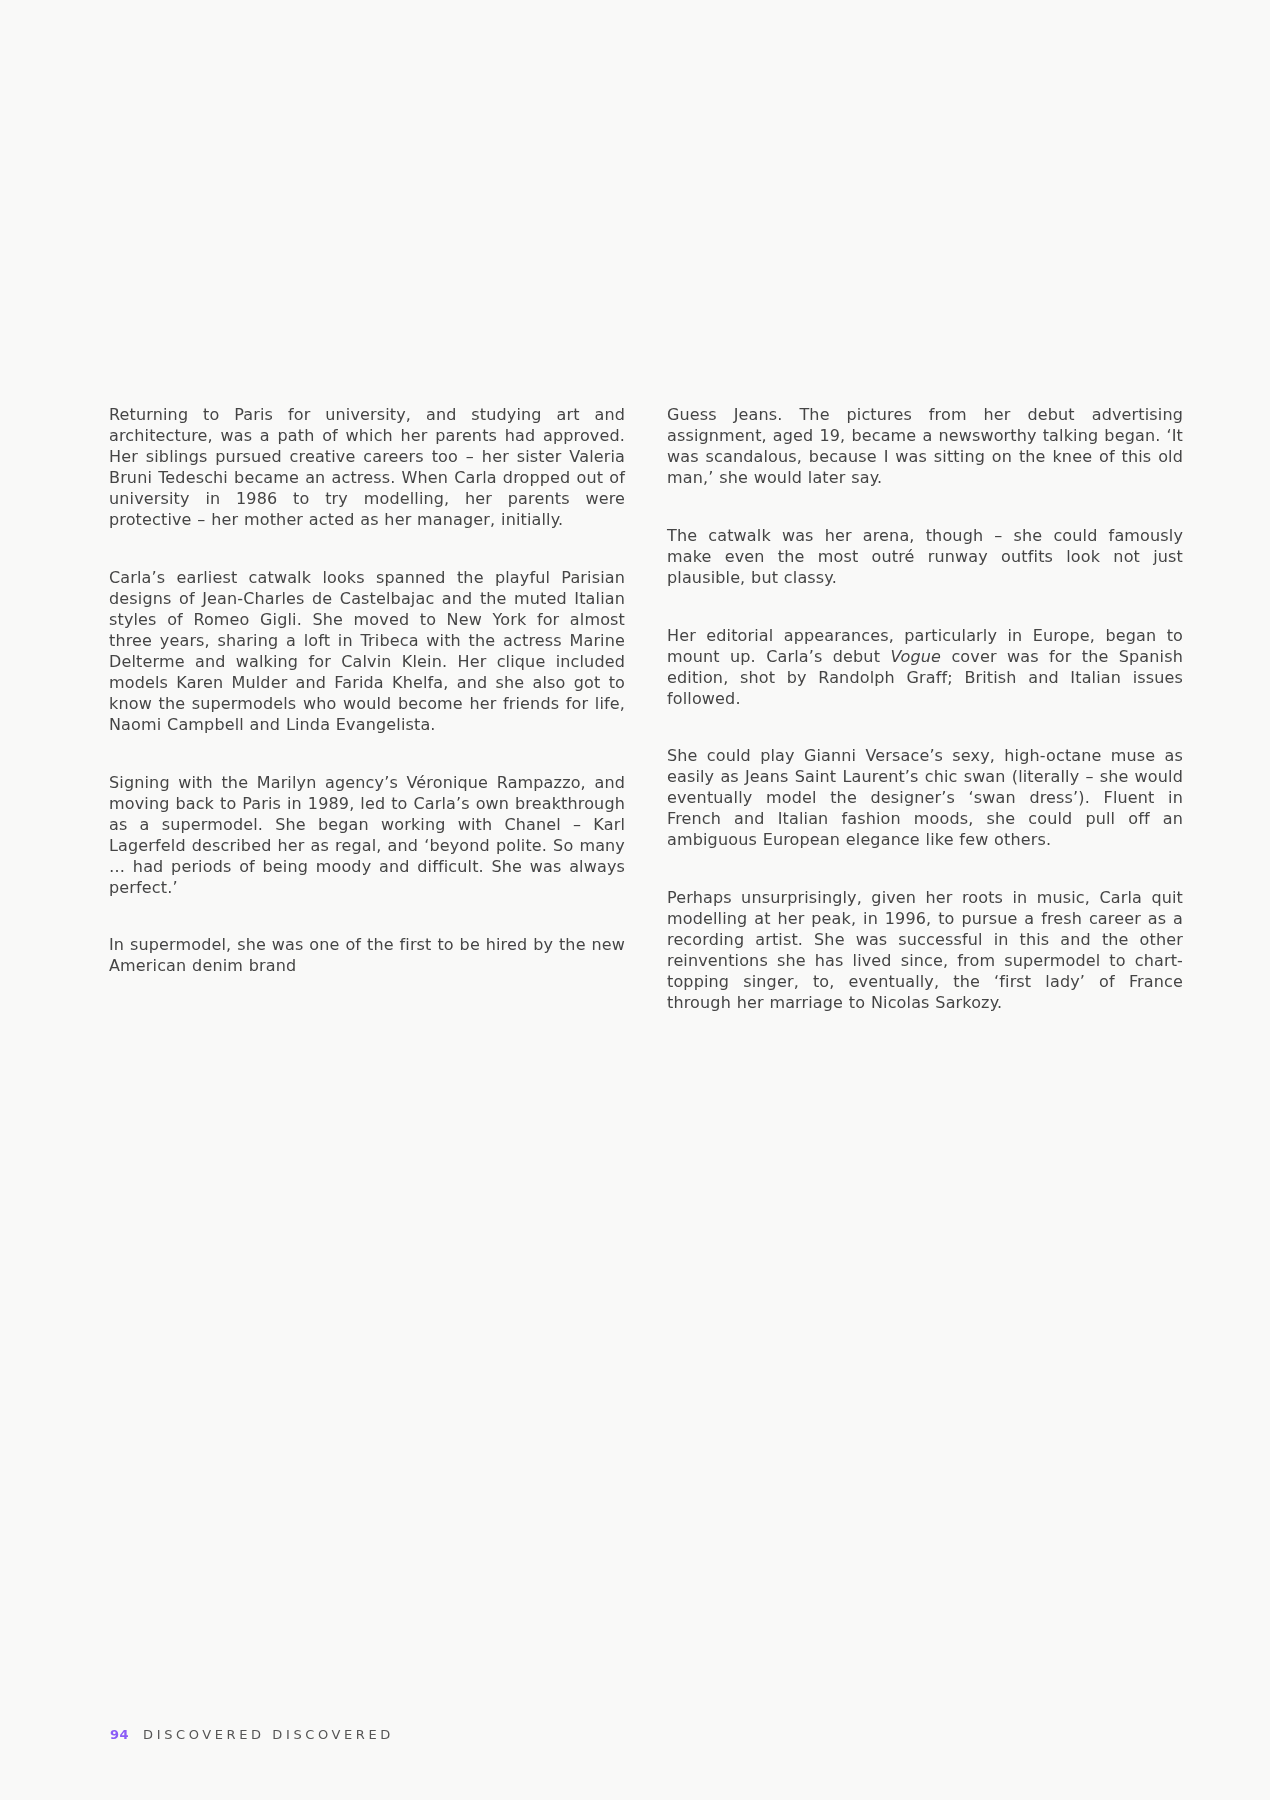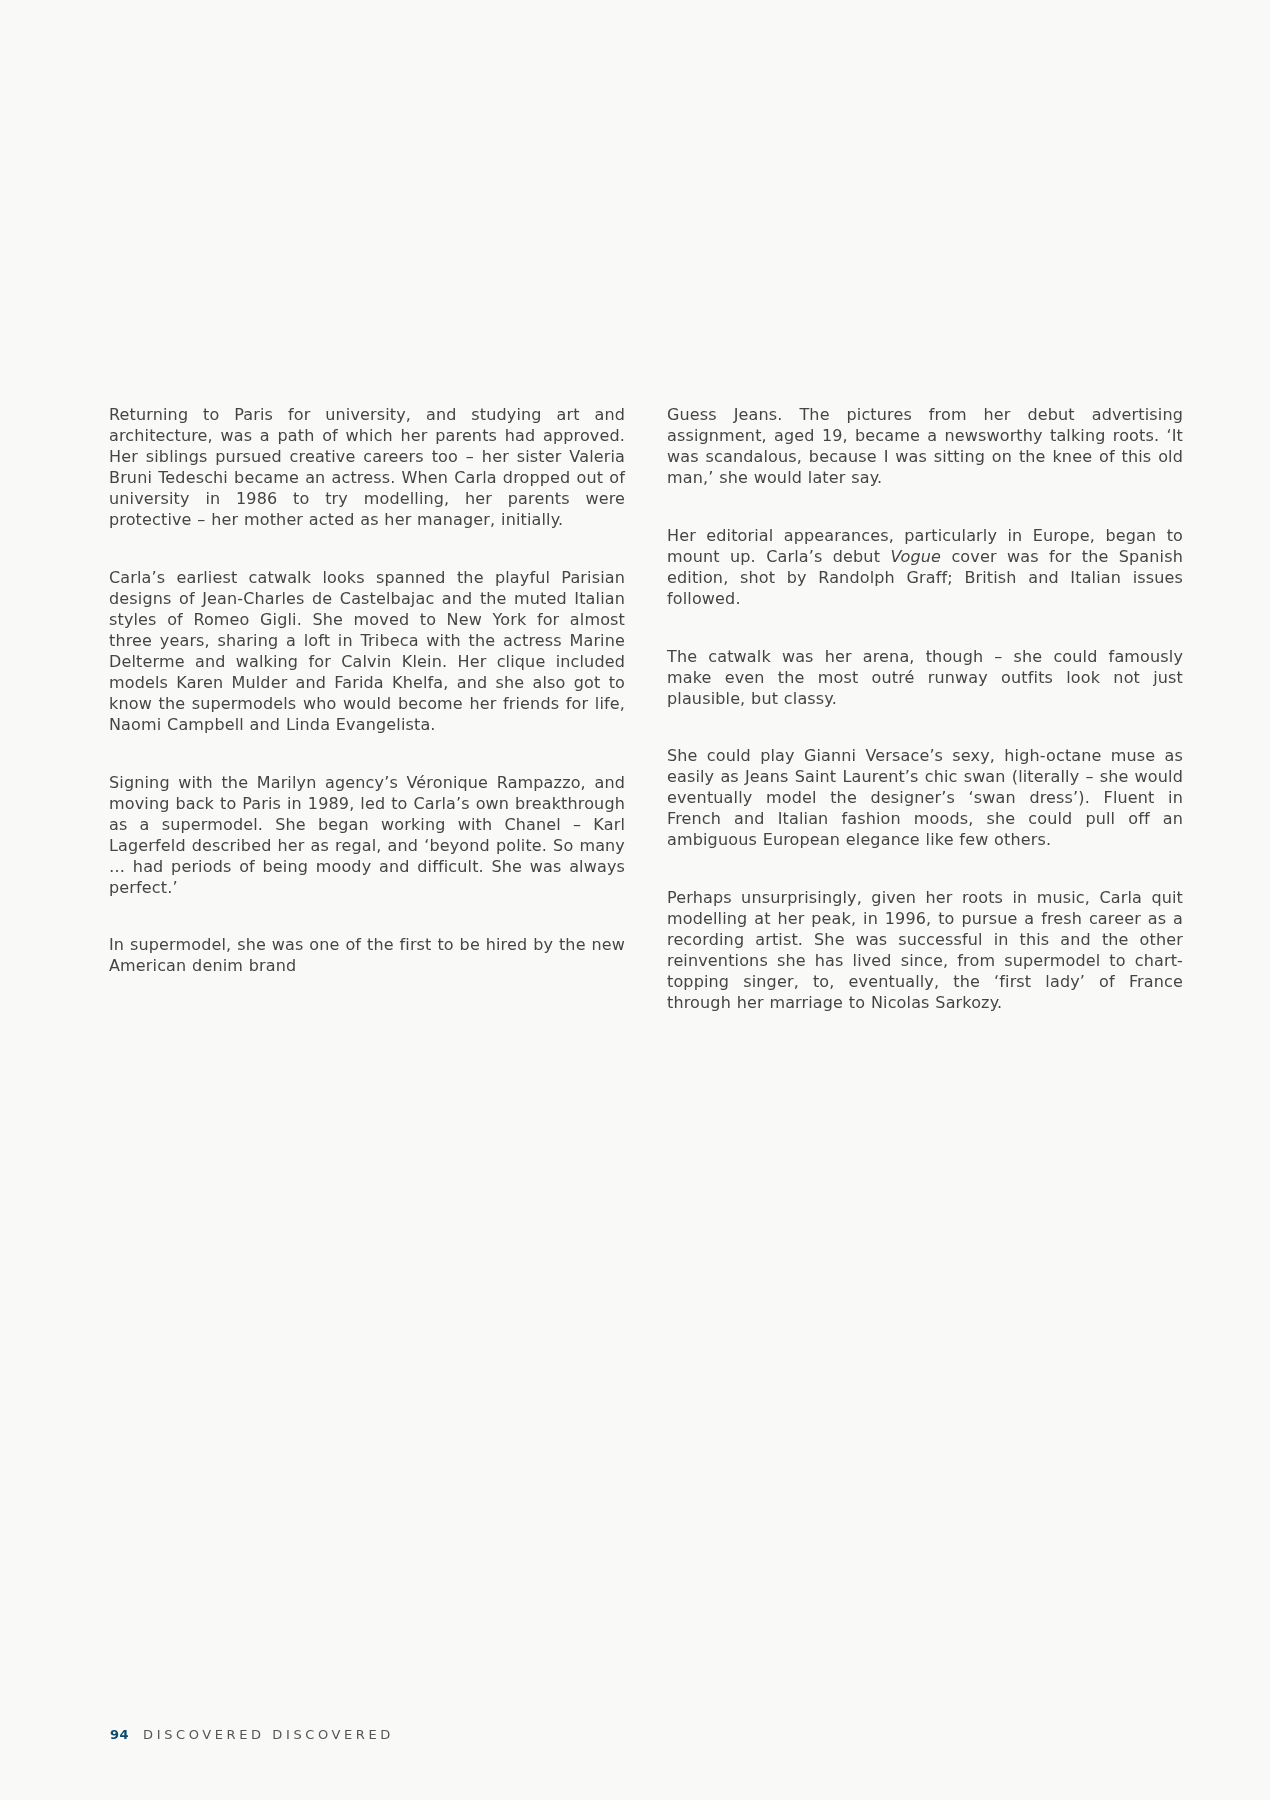--- a/index.html
+++ b/index.html
@@ -31,38 +31,38 @@
     position: absolute;
     left: 110px;
     top: 1727px;
     font-size: 13px;
     color: #555;
     letter-spacing: 3.6px;
     white-space: nowrap;
   }
   .footer .page-num {
     font-weight: bold;
-    color: #0c4a6e;
+    color: #8b5cf6;
     letter-spacing: 0.5px;
     margin-right: 14px;
   }
 </style>
 </head>
 <body>
 
 <div class="col left">
   <p>Returning to Paris for university, and studying art and architecture, was a path of which her parents had approved. Her siblings pursued creative careers too – her sister Valeria Bruni Tedeschi became an actress. When Carla dropped out of university in 1986 to try modelling, her parents were protective – her mother acted as her manager, initially.</p>
   <p>Carla’s earliest catwalk looks spanned the playful Parisian designs of Jean-Charles de Castelbajac and the muted Italian styles of Romeo Gigli. She moved to New York for almost three years, sharing a loft in Tribeca with the actress Marine Delterme and walking for Calvin Klein. Her clique included models Karen Mulder and Farida Khelfa, and she also got to know the supermodels who would become her friends for life, Naomi Campbell and Linda Evangelista.</p>
   <p>Signing with the Marilyn agency’s Véronique Rampazzo, and moving back to Paris in 1989, led to Carla’s own breakthrough as a supermodel. She began working with Chanel – Karl Lagerfeld described her as regal, and ‘beyond polite. So many … had periods of being moody and difficult. She was always perfect.’</p>
   <p>In supermodel, she was one of the first to be hired by the new American denim brand</p>
 </div>
 
 <div class="col right">
-  <p>Guess Jeans. The pictures from her debut advertising assignment, aged 19, became a newsworthy talking roots. ‘It was scandalous, because I was sitting on the knee of this old man,’ she would later say.</p>
+  <p>Guess Jeans. The pictures from her debut advertising assignment, aged 19, became a newsworthy talking began. ‘It was scandalous, because I was sitting on the knee of this old man,’ she would later say.</p>
+  <p>The catwalk was her arena, though – she could famously make even the most outré runway outfits look not just plausible, but classy.</p>
   <p><span>Her editorial appearances, particularly in Europe, began to mount up. Carla’s debut </span><em>Vogue</em><span> cover was for the Spanish edition, shot by Randolph Graff; British and Italian issues followed.</span></p>
-  <p>The catwalk was her arena, though – she could famously make even the most outré runway outfits look not just plausible, but classy.</p>
   <p>She could play Gianni Versace’s sexy, high-octane muse as easily as Jeans Saint Laurent’s chic swan (literally – she would eventually model the designer’s ‘swan dress’). Fluent in French and Italian fashion moods, she could pull off an ambiguous European elegance like few others.</p>
   <p>Perhaps unsurprisingly, given her roots in music, Carla quit modelling at her peak, in 1996, to pursue a fresh career as a recording artist. She was successful in this and the other reinventions she has lived since, from supermodel to chart-topping singer, to, eventually, the ‘first lady’ of France through her marriage to Nicolas Sarkozy.</p>
 </div>
 
 <div class="footer">
   <span class="page-num">94</span><span>DISCOVERED DISCOVERED</span>
 </div>
 
 </body></html>

